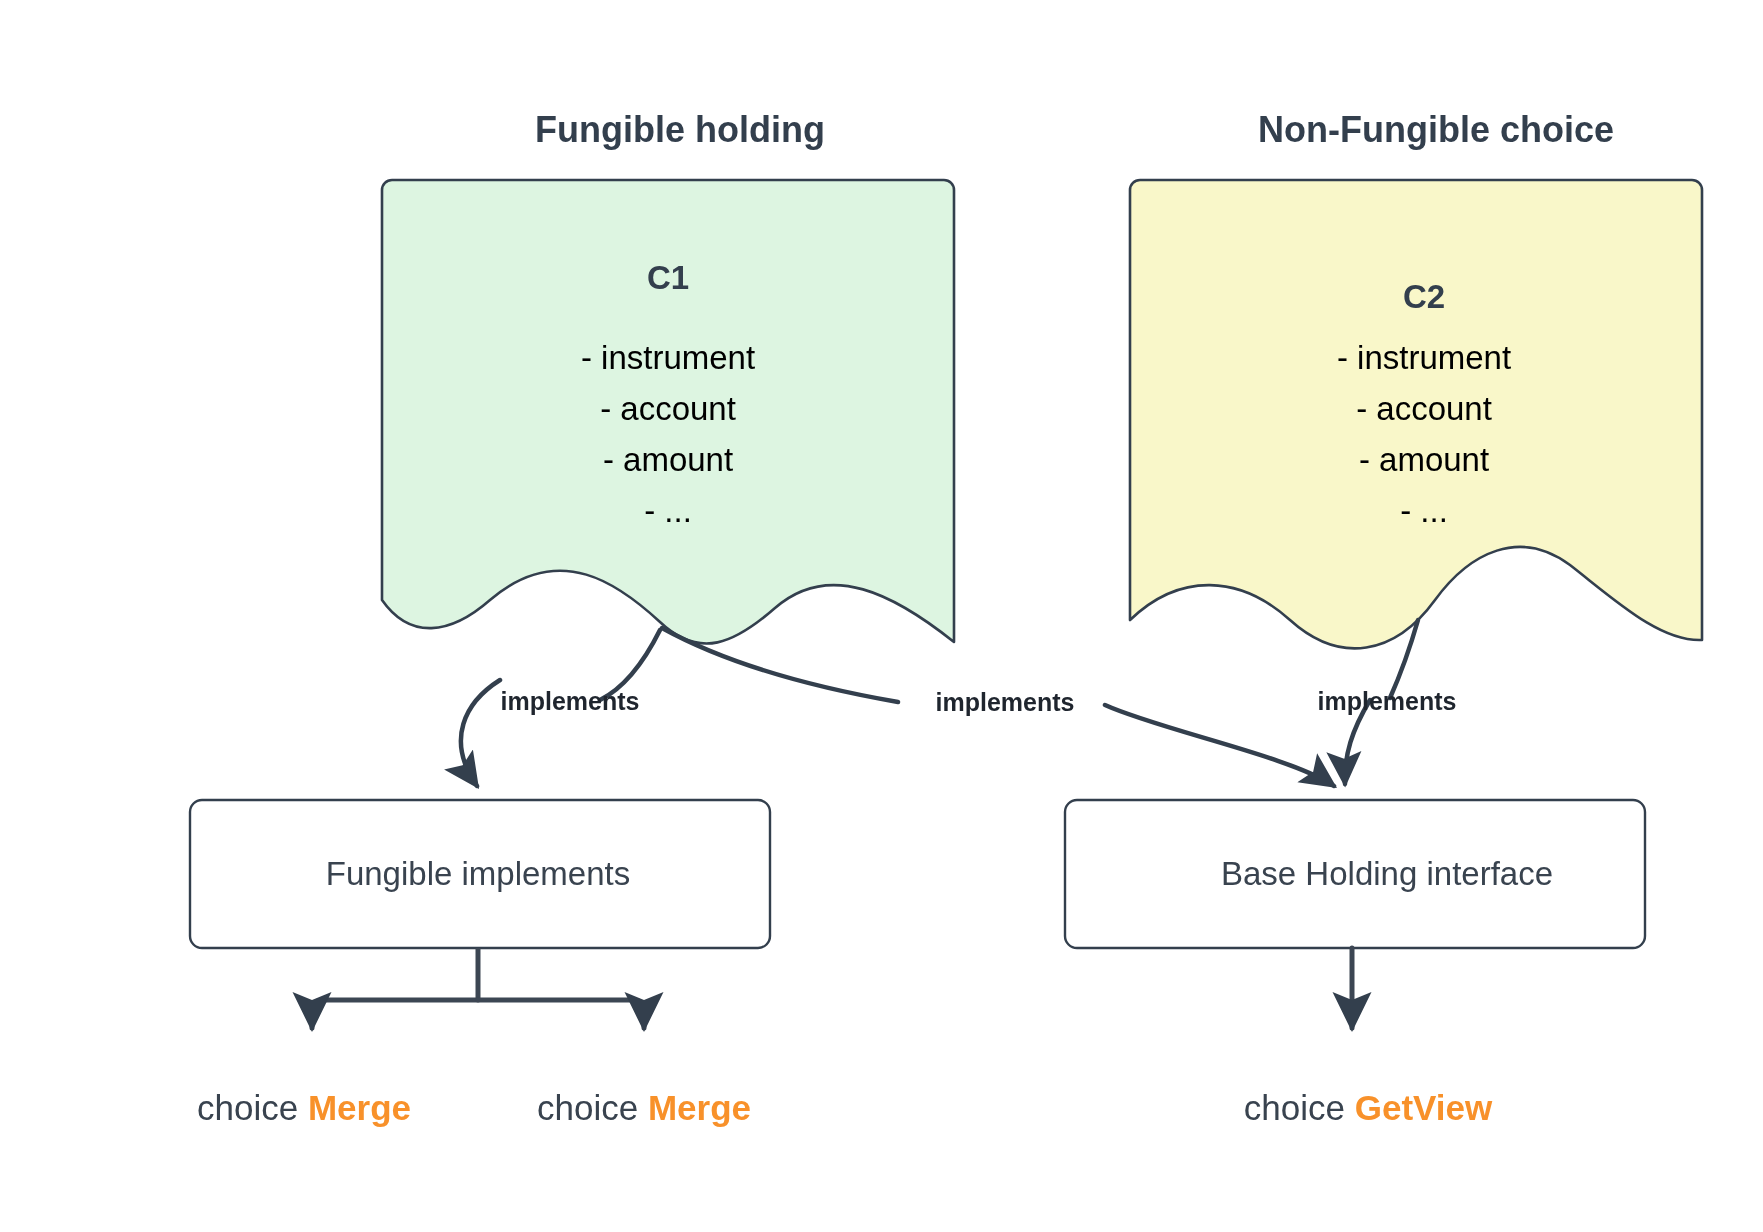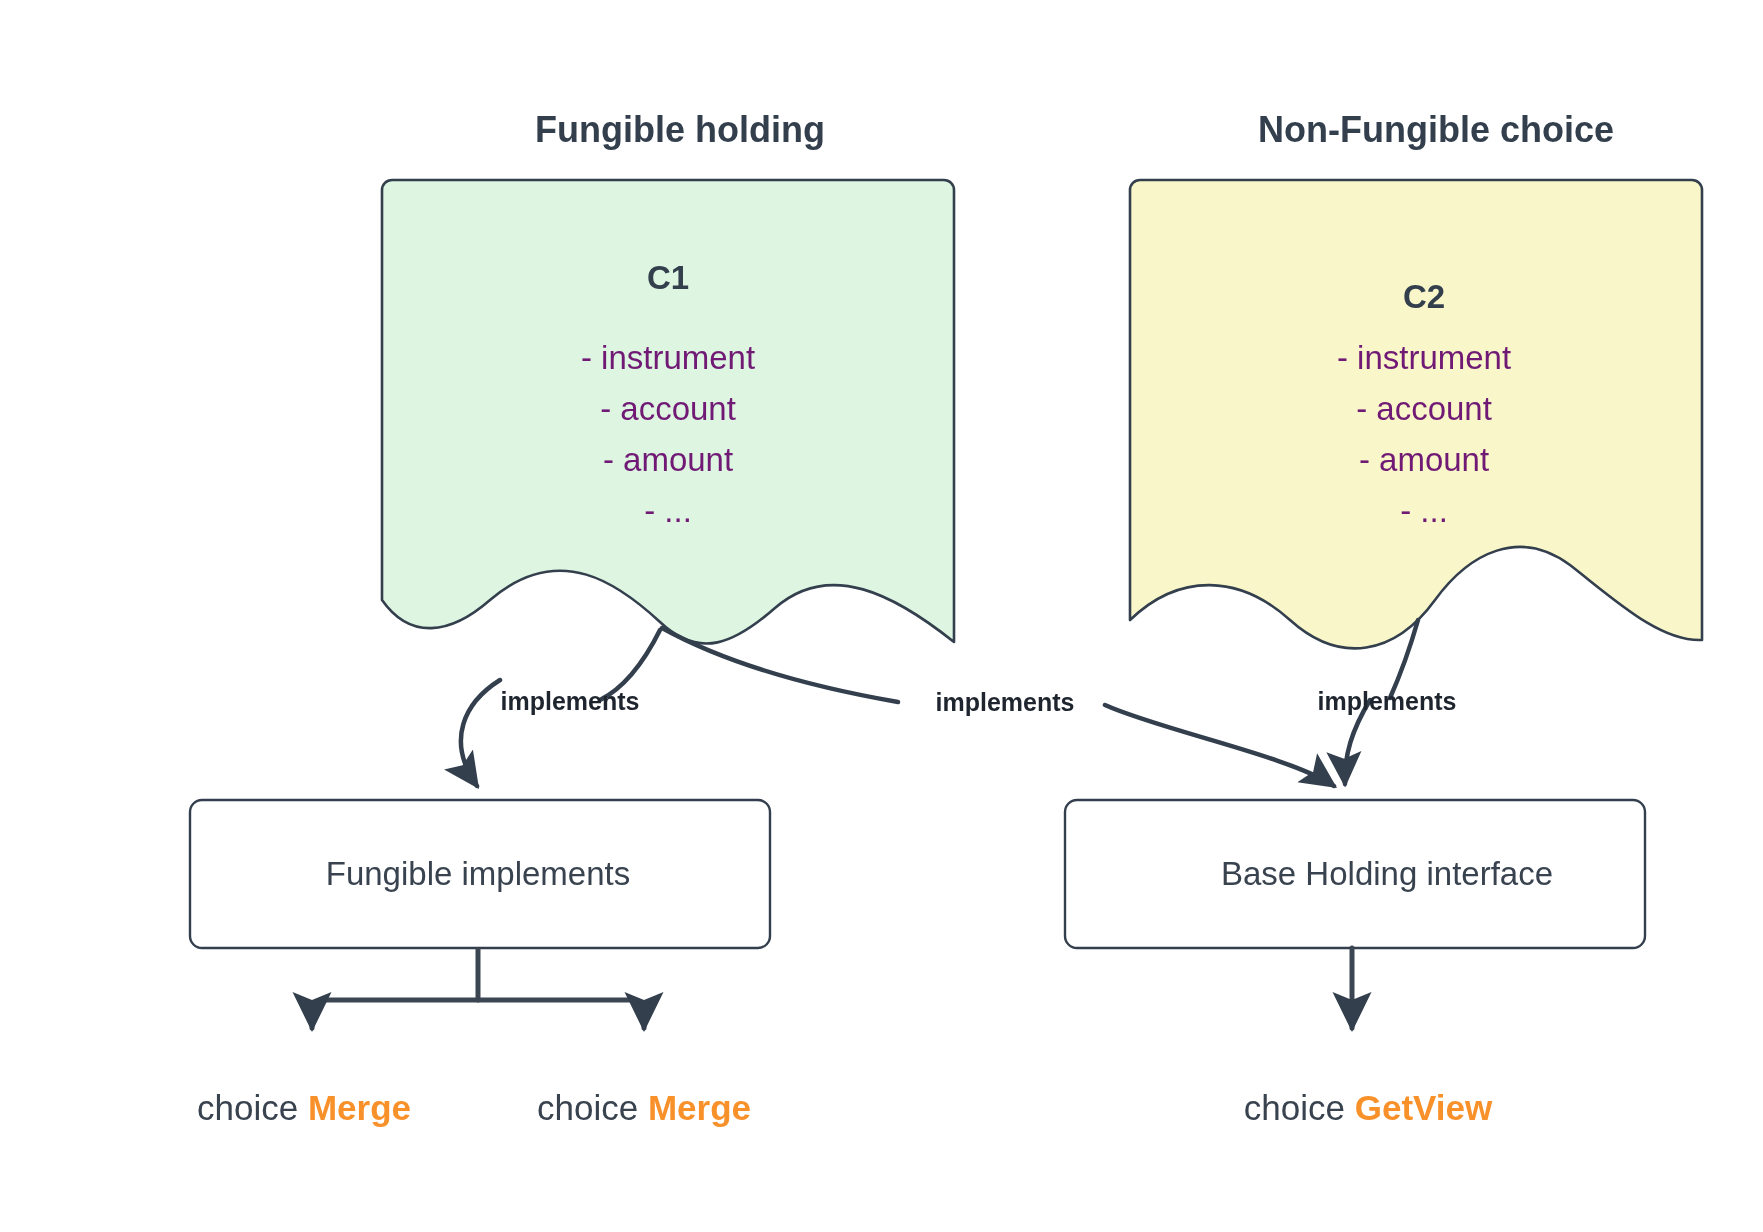--- a/index.html
+++ b/index.html
@@ -48,21 +48,21 @@
   }
   .card-title {
     font-size: 33px;
     font-weight: bold;
     color: #333f4d;
     transform: translateX(-50%);
   }
   .card-attr {
     font-size: 33px;
     font-weight: normal;
-    color: #701a75;
+    color: #000000;
     transform: translateX(-50%);
   }
   .edge-label {
     font-size: 25px;
     font-weight: bold;
     color: #1f252e;
     transform: translateX(-50%);
   }
   .box-label {
     font-size: 33px;

